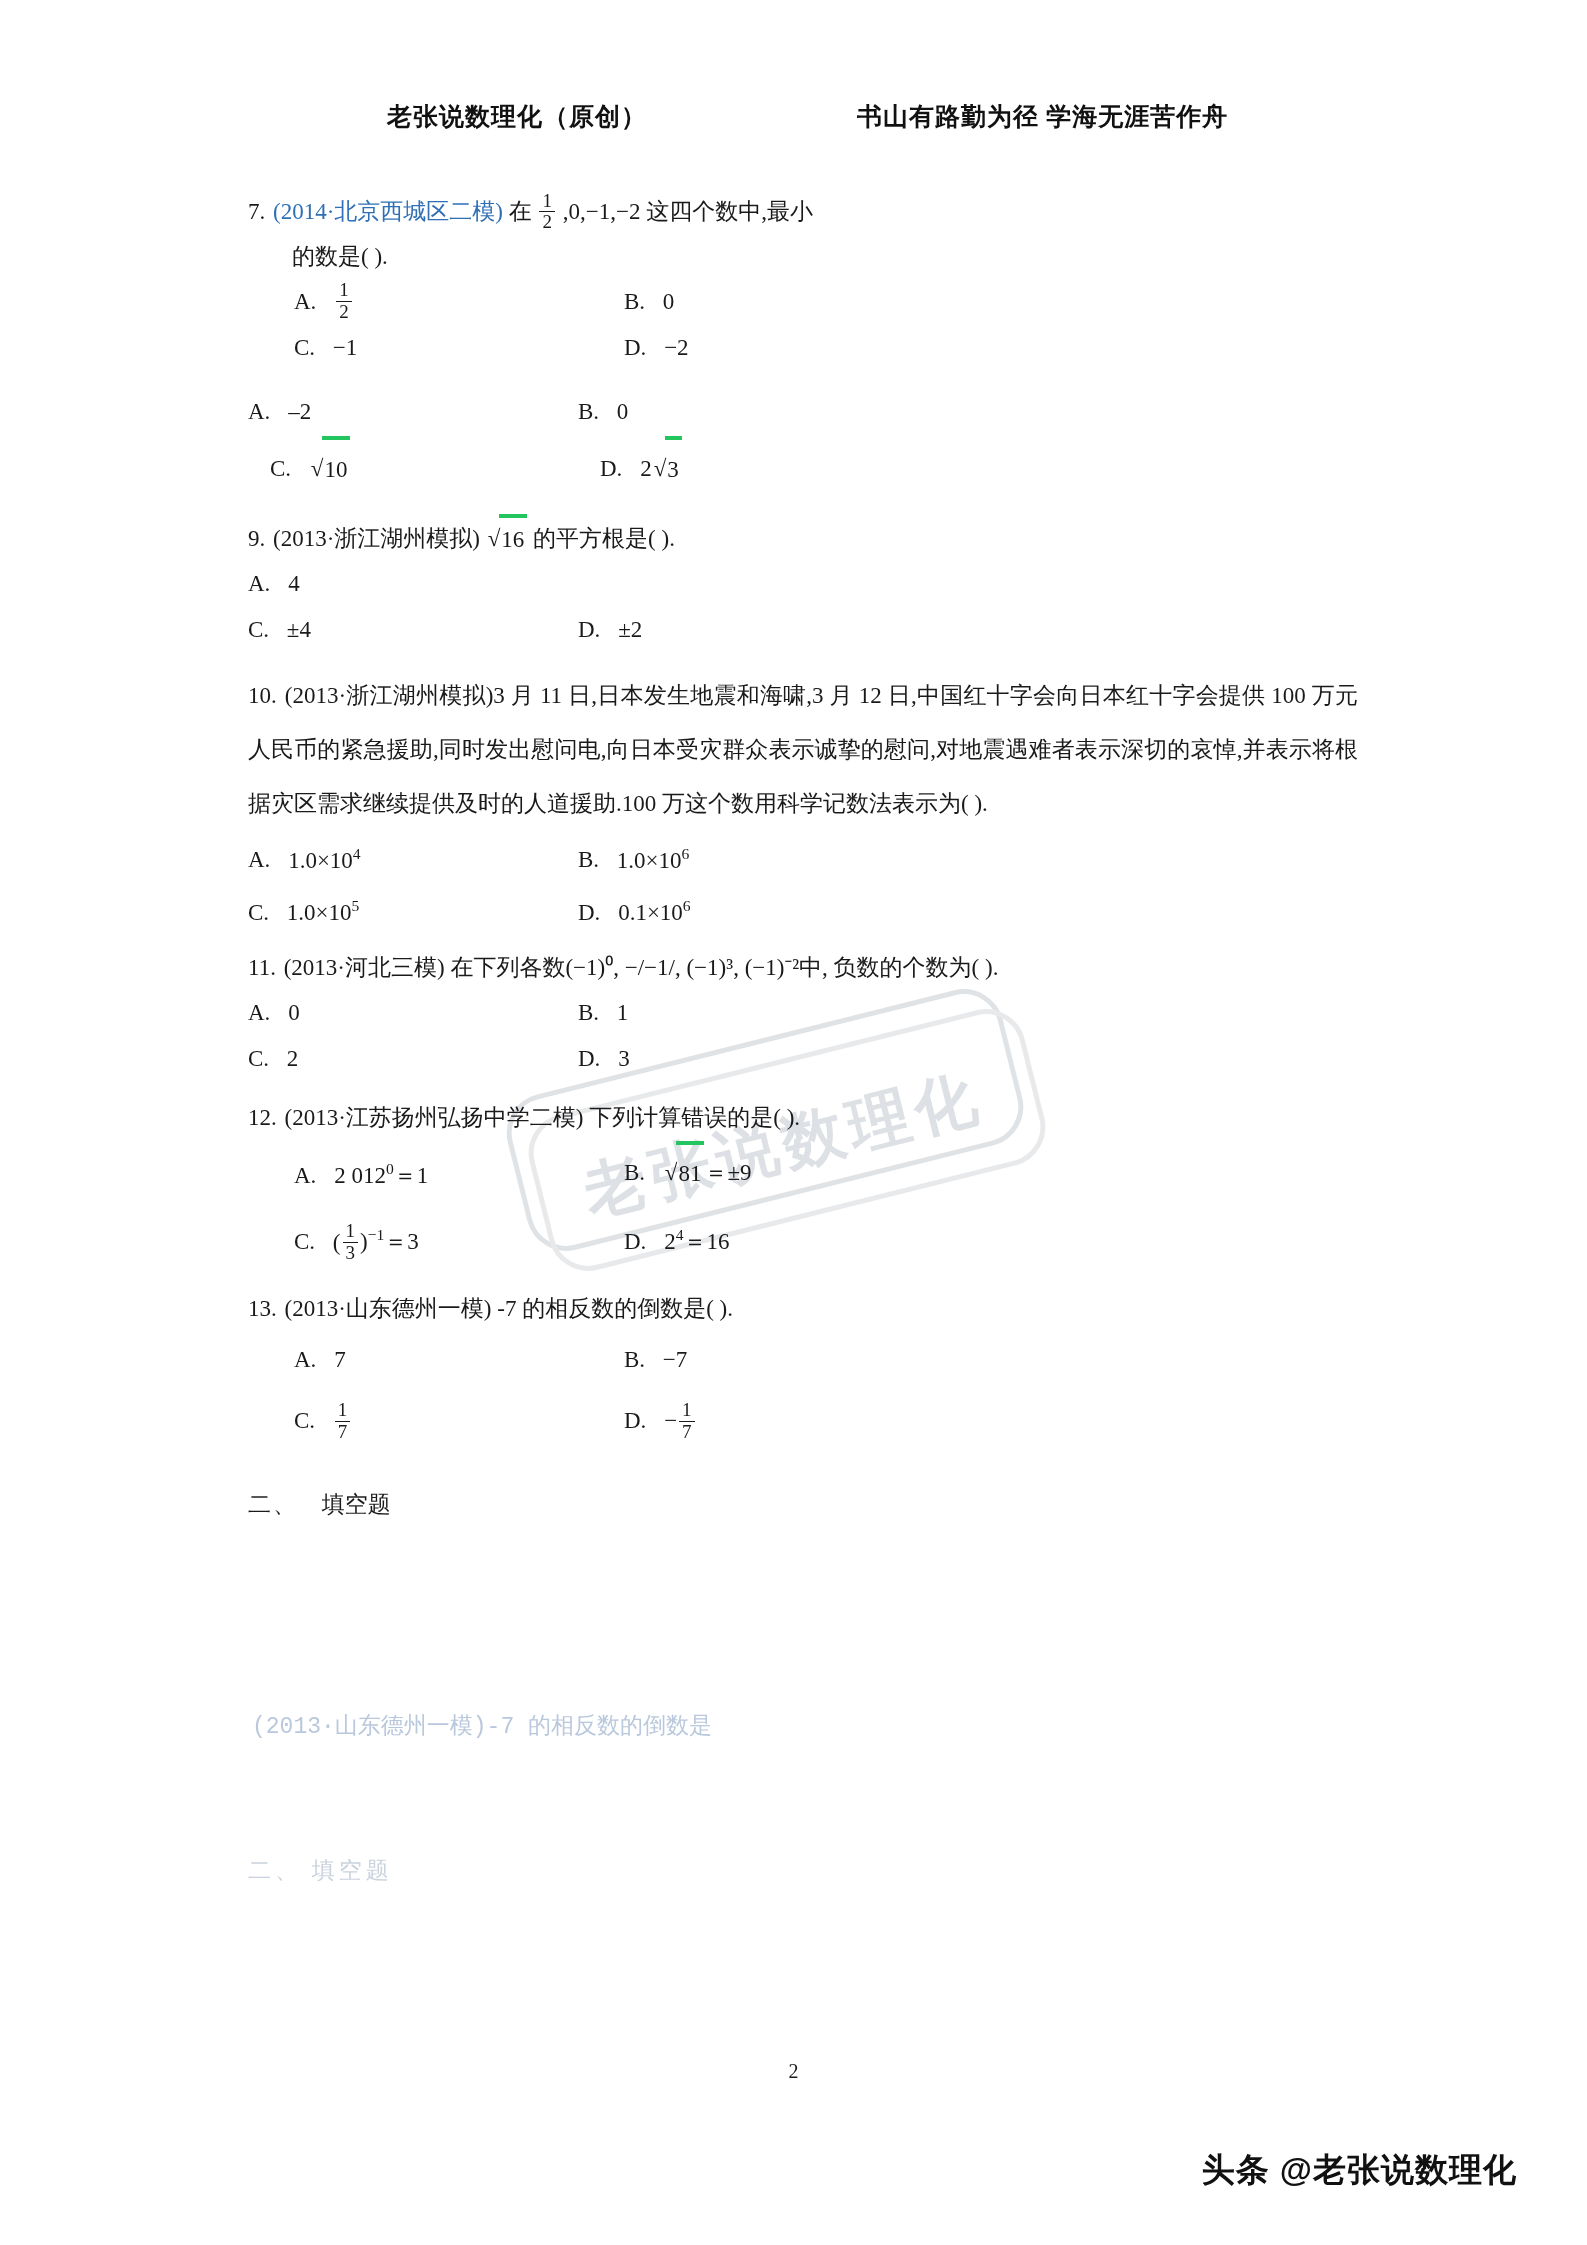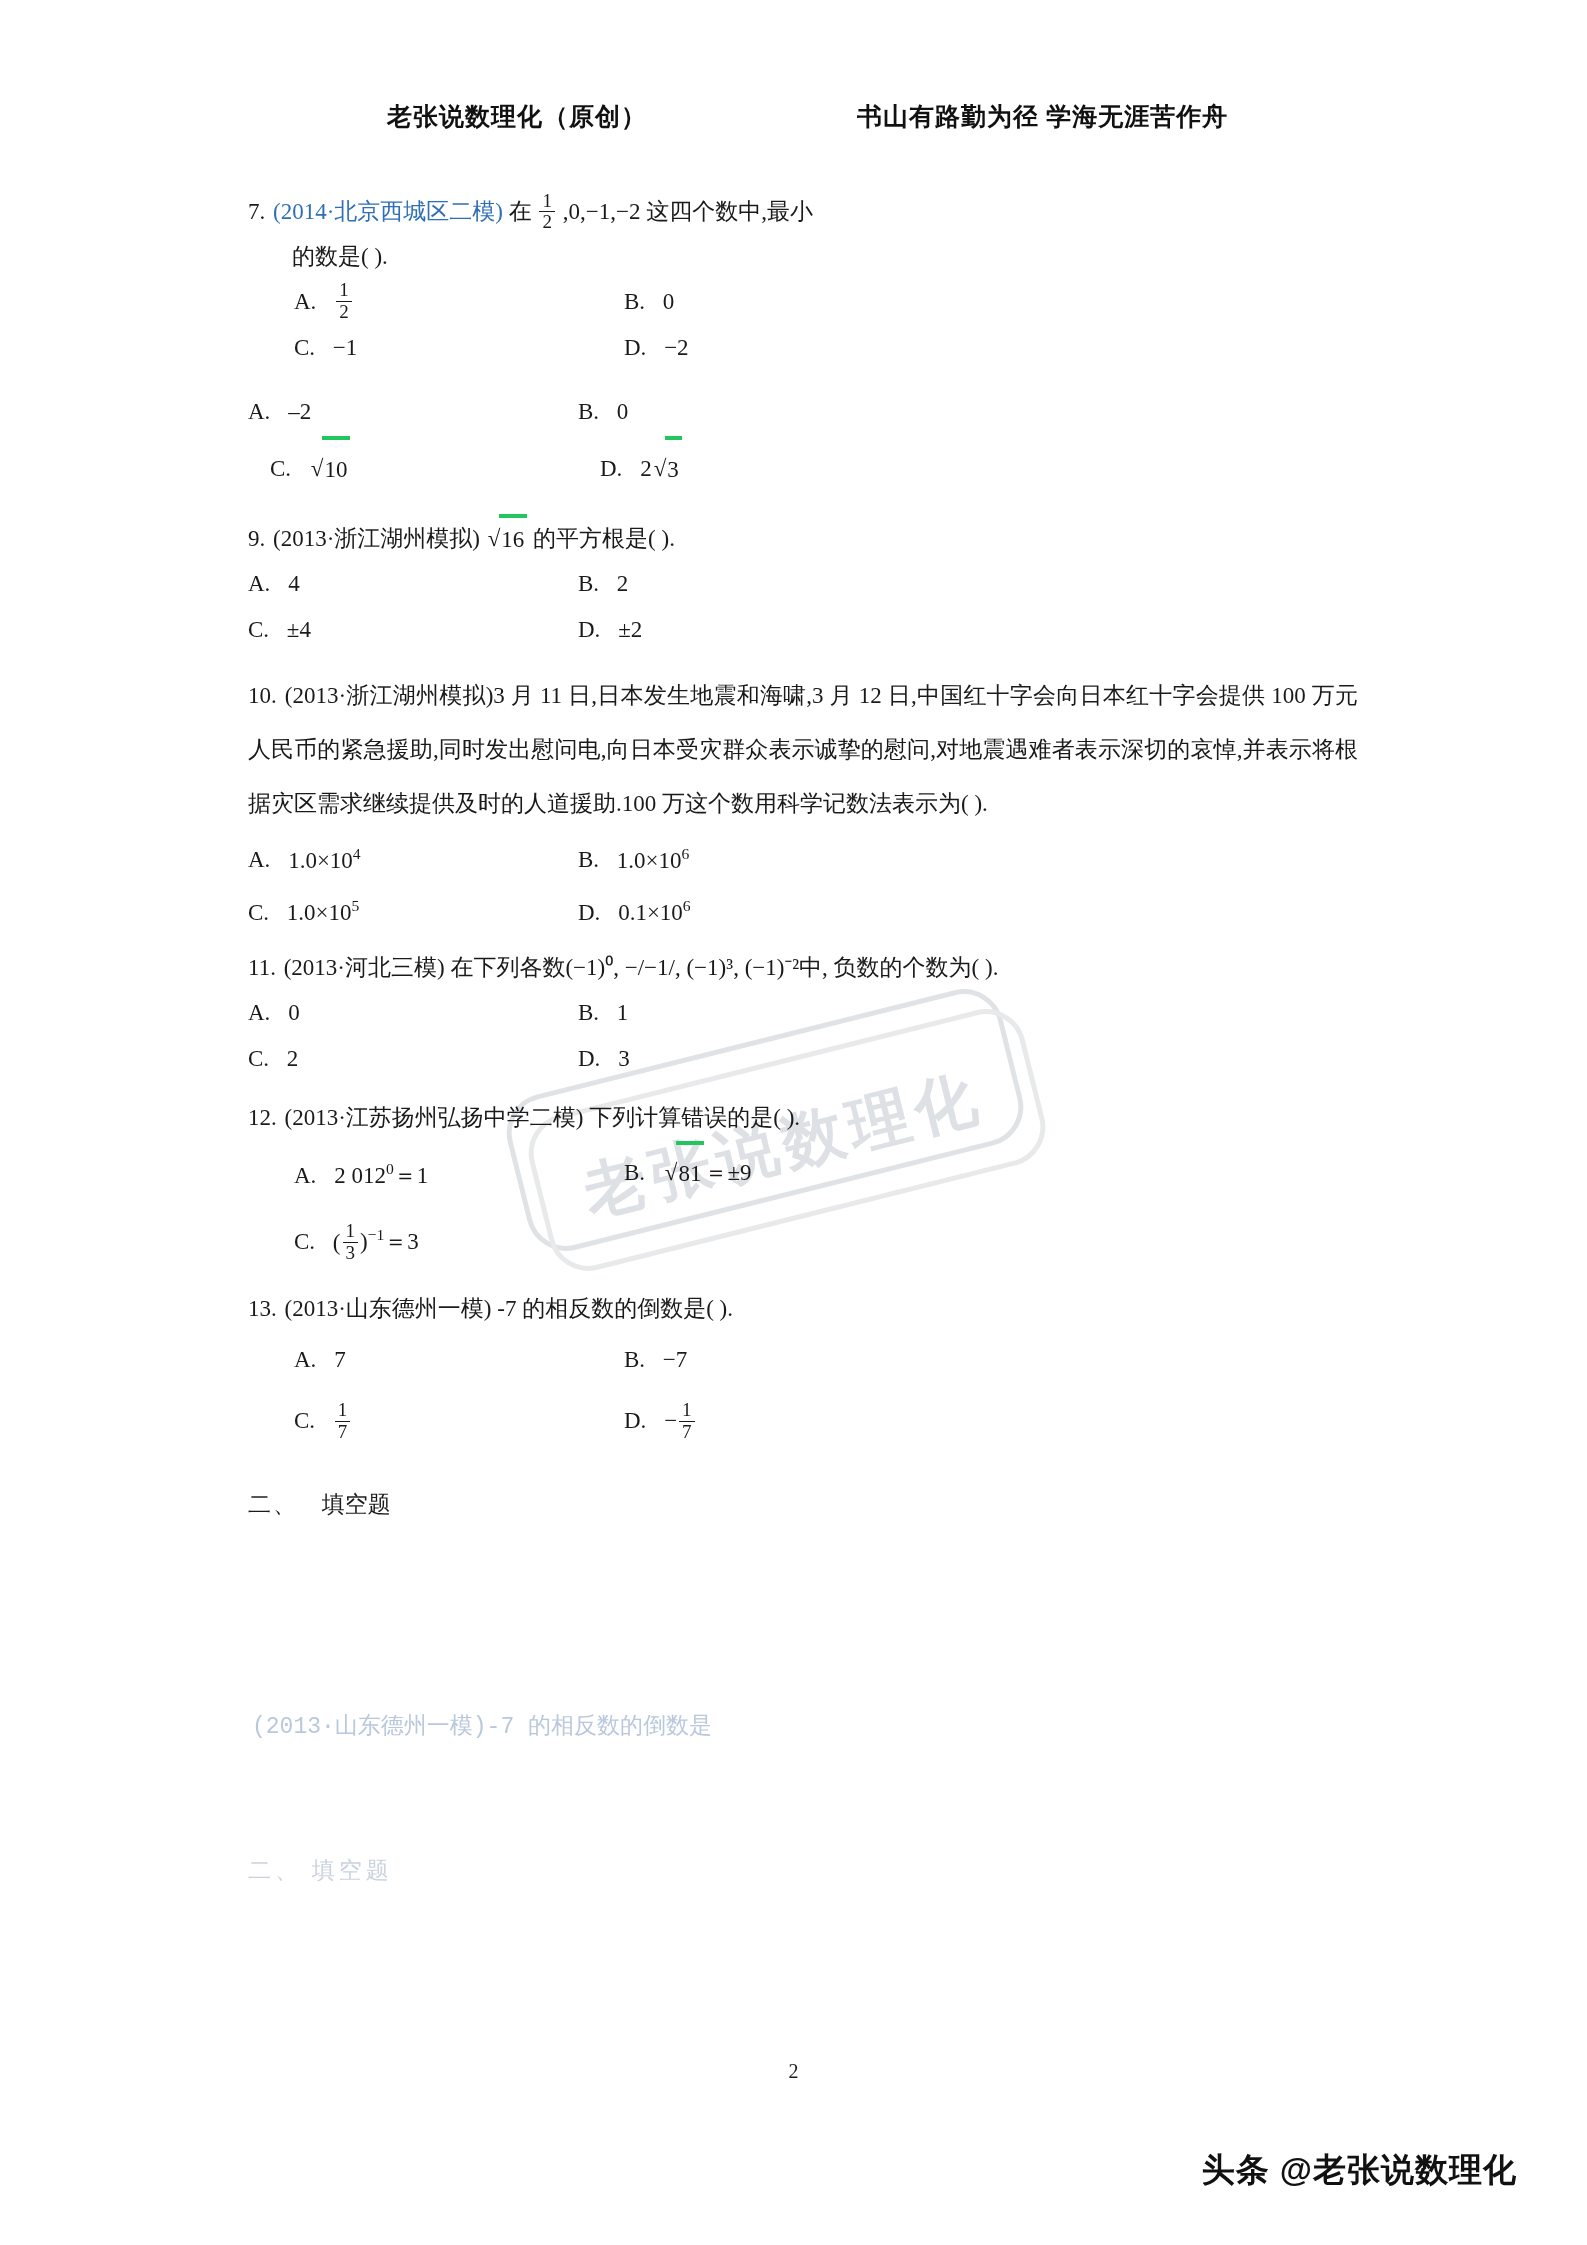--- a/index.html
+++ b/index.html
@@ -281,24 +281,20 @@
         <span class="qnum">9.</span>
         <span>(2013·浙江湖州模拟)</span>
         <span class="sqrt"><span class="rad">√</span><span class="bar"><span>16</span></span></span>
         <span>的平方根是(        ).</span>
       </div>
       <div class="opts">
         <div class="opt">
           <span class="lbl">A.</span>
           <span>4</span>
         </div>
-        <div class="opt">
-          <span class="lbl">B.</span>
-          <span>2</span>
-        </div>
       </div>
       <div class="opts">
         <div class="opt">
           <span class="lbl">C.</span>
           <span>±4</span>
         </div>
         <div class="opt">
           <span class="lbl">D.</span>
           <span>±2</span>
         </div>
@@ -374,20 +370,24 @@
         <div class="opt">
           <span class="lbl">B.</span>
           <span class="sqrt"><span class="rad">√</span><span class="bar">81</span></span><span>＝±9</span>
         </div>
       </div>
       <div class="opts indent2" style="line-height:62px">
         <div class="opt">
           <span class="lbl">C.</span>
           <span>(</span><span class="frac"><span class="num">1</span><span class="den">3</span></span><span>)<sup>−1</sup>＝3</span>
         </div>
+        <div class="opt">
+          <span class="lbl">D.</span>
+          <span>2<sup>4</sup>＝16</span>
+        </div>
       </div>
     </div>
 
     <div class="q" style="margin-top:14px">
       <div class="qline">
         <span class="qnum">13.</span>
         <span>(2013·山东德州一模)</span>
         <span>-7 的相反数的倒数是(        ).</span>
       </div>
       <div class="opts indent2" style="line-height:58px">

